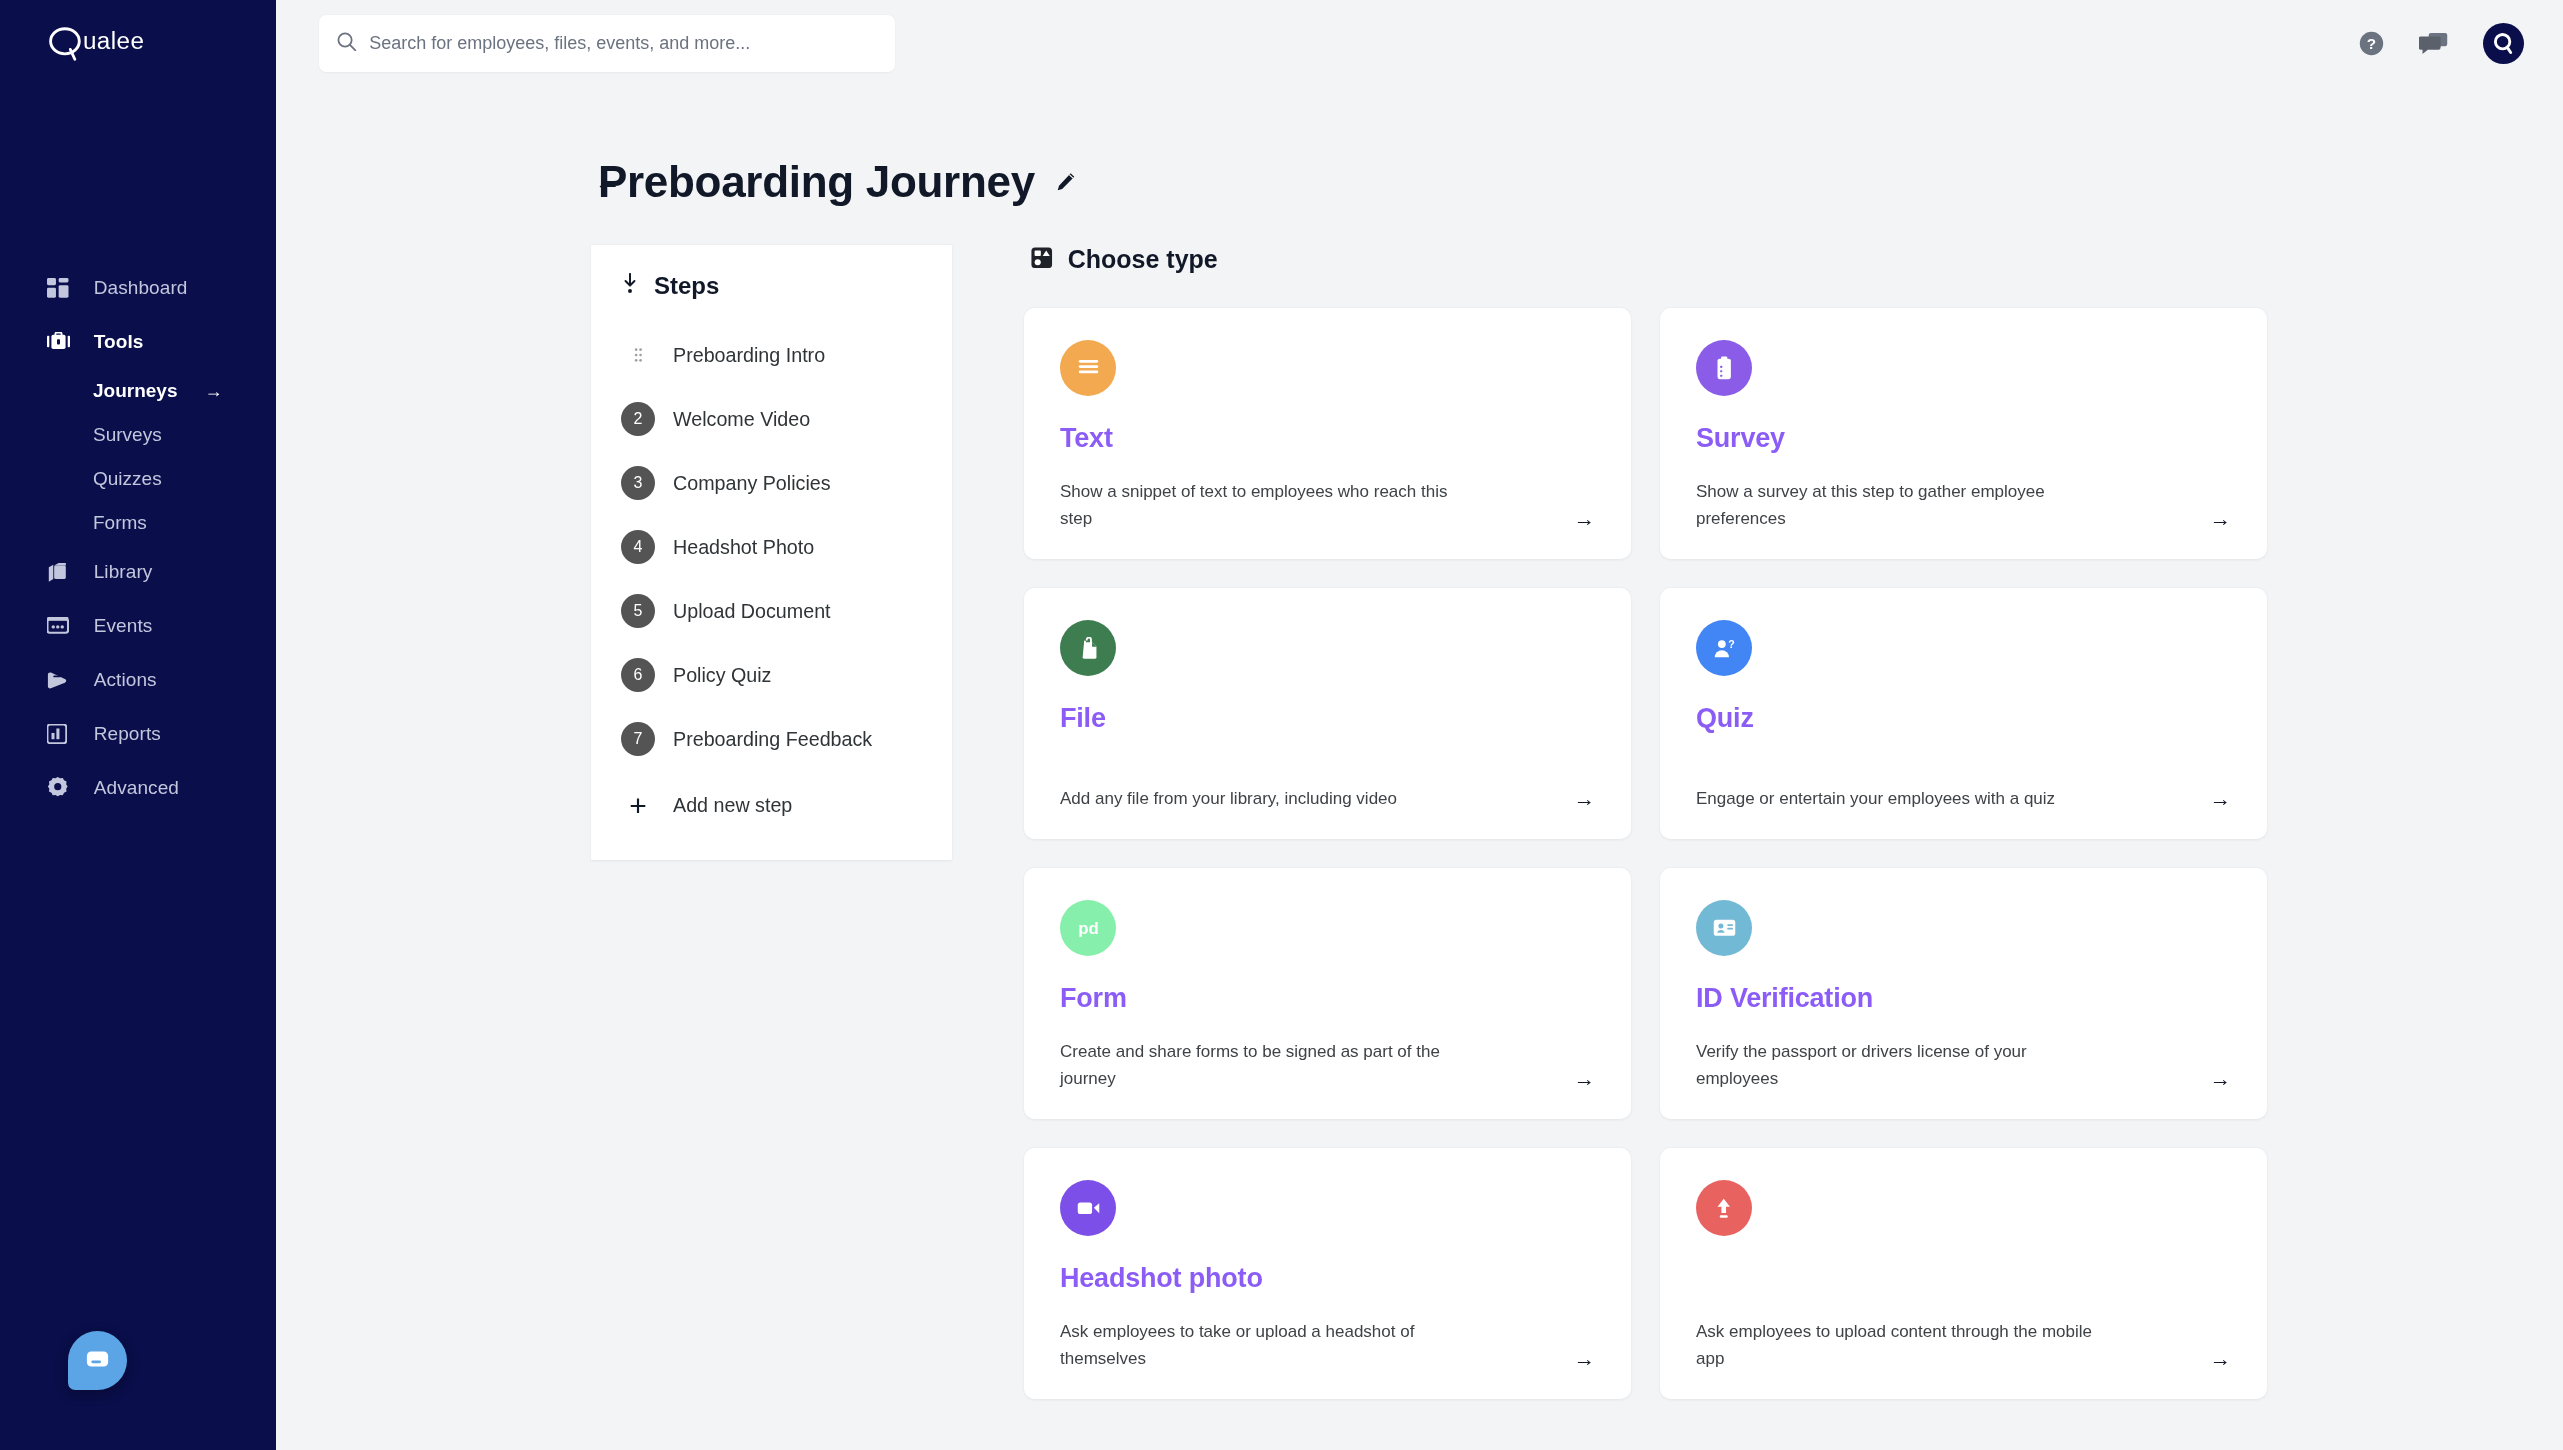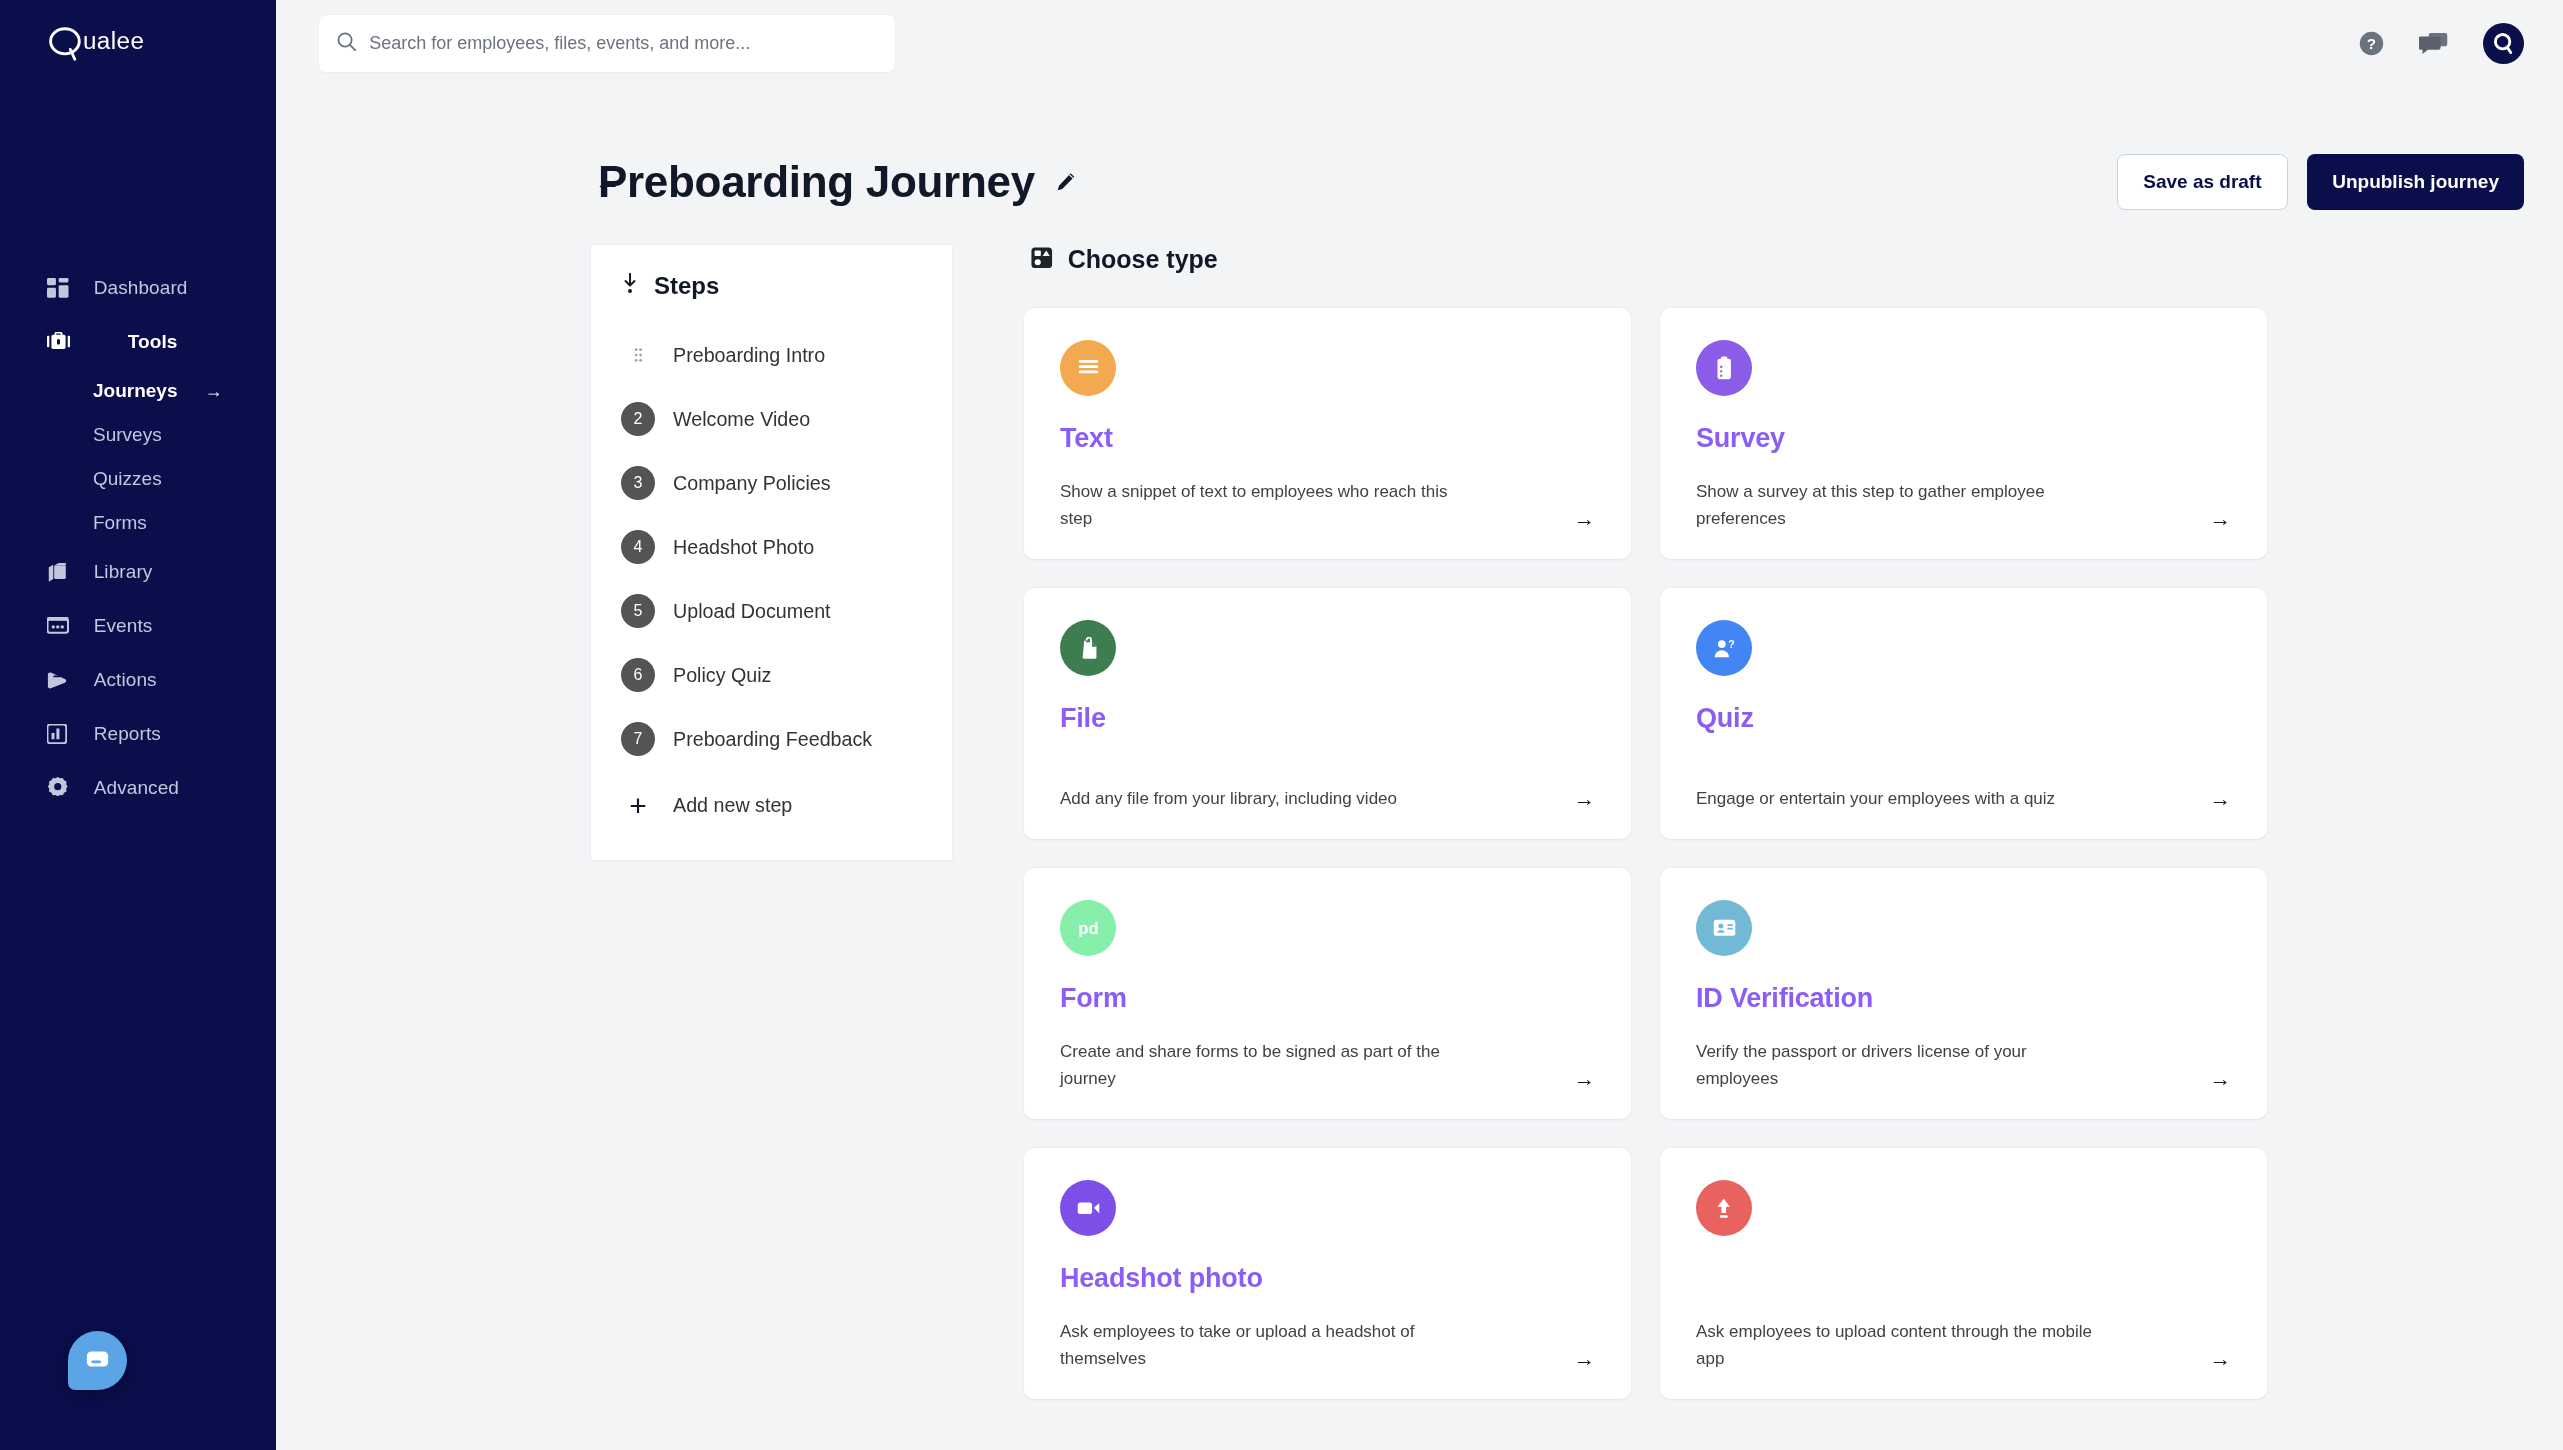--- a/index.html
+++ b/index.html
@@ -19,21 +19,21 @@
   .logo-wrap { padding: 25px 0 0 47px; height: 93px; }
   .logo { display: flex; align-items: center; }
   .logo svg { display: block; }
   .nav { margin-top: 168px; }
   .nav-item {
     display: flex; align-items: center;
     height: 54px; padding-left: 47px;
     color: #C3C7DE; font-size: 19px; letter-spacing: 0.1px;
     cursor: pointer;
   }
-  .nav-item.active { color: #FFFFFF; font-weight: bold; gap: 34px; }
+  .nav-item.active { color: #FFFFFF; font-weight: bold; }
   .nav-ico {
     width: 27px; height: 23px; margin-right: 19.7px;
     display: flex; align-items: center; justify-content: flex-start;
     flex: 0 0 27px;
   }
   .nav-ico svg { display: block; }
   .subnav-item {
     display: flex; align-items: center;
     height: 44px; padding-left: 93px;
     color: #C3C7DE; font-size: 19px; cursor: pointer;
@@ -338,24 +338,20 @@
     <div class="page-head">
       <span class="back-arrow">←</span>
       <span class="page-title">Preboarding Journey</span>
       <span class="edit-icon">
         <svg width="21.5" height="21.5" viewBox="0 0 24 24">
             <path d="M17.5 2.5 L21.5 6.5 L8 20 L3 21.5 L4.5 16.5 Z" fill="#111827"></path>
             <path d="M16 4 L20 8" stroke="#fff" stroke-width="1.3"></path>
           </svg>
       </span>
 
-      <div class="head-actions">
-        <div class="btn btn-secondary">Save as draft</div>
-        <div class="btn btn-primary">Unpublish journey</div>
-      </div>
     </div>
 
     <div class="content">
 
       <section class="steps-card">
         <div class="steps-title">
           <span>
             <svg width="18" height="21.5" viewBox="0 0 20 24">
                 <path d="M10 1 L10 12" stroke="#111827" stroke-width="2.2" stroke-linecap="round"></path>
                 <path d="M5 9 L10 14 L15 9" fill="none" stroke="#111827" stroke-width="2.2" stroke-linecap="round" stroke-linejoin="round"></path>

